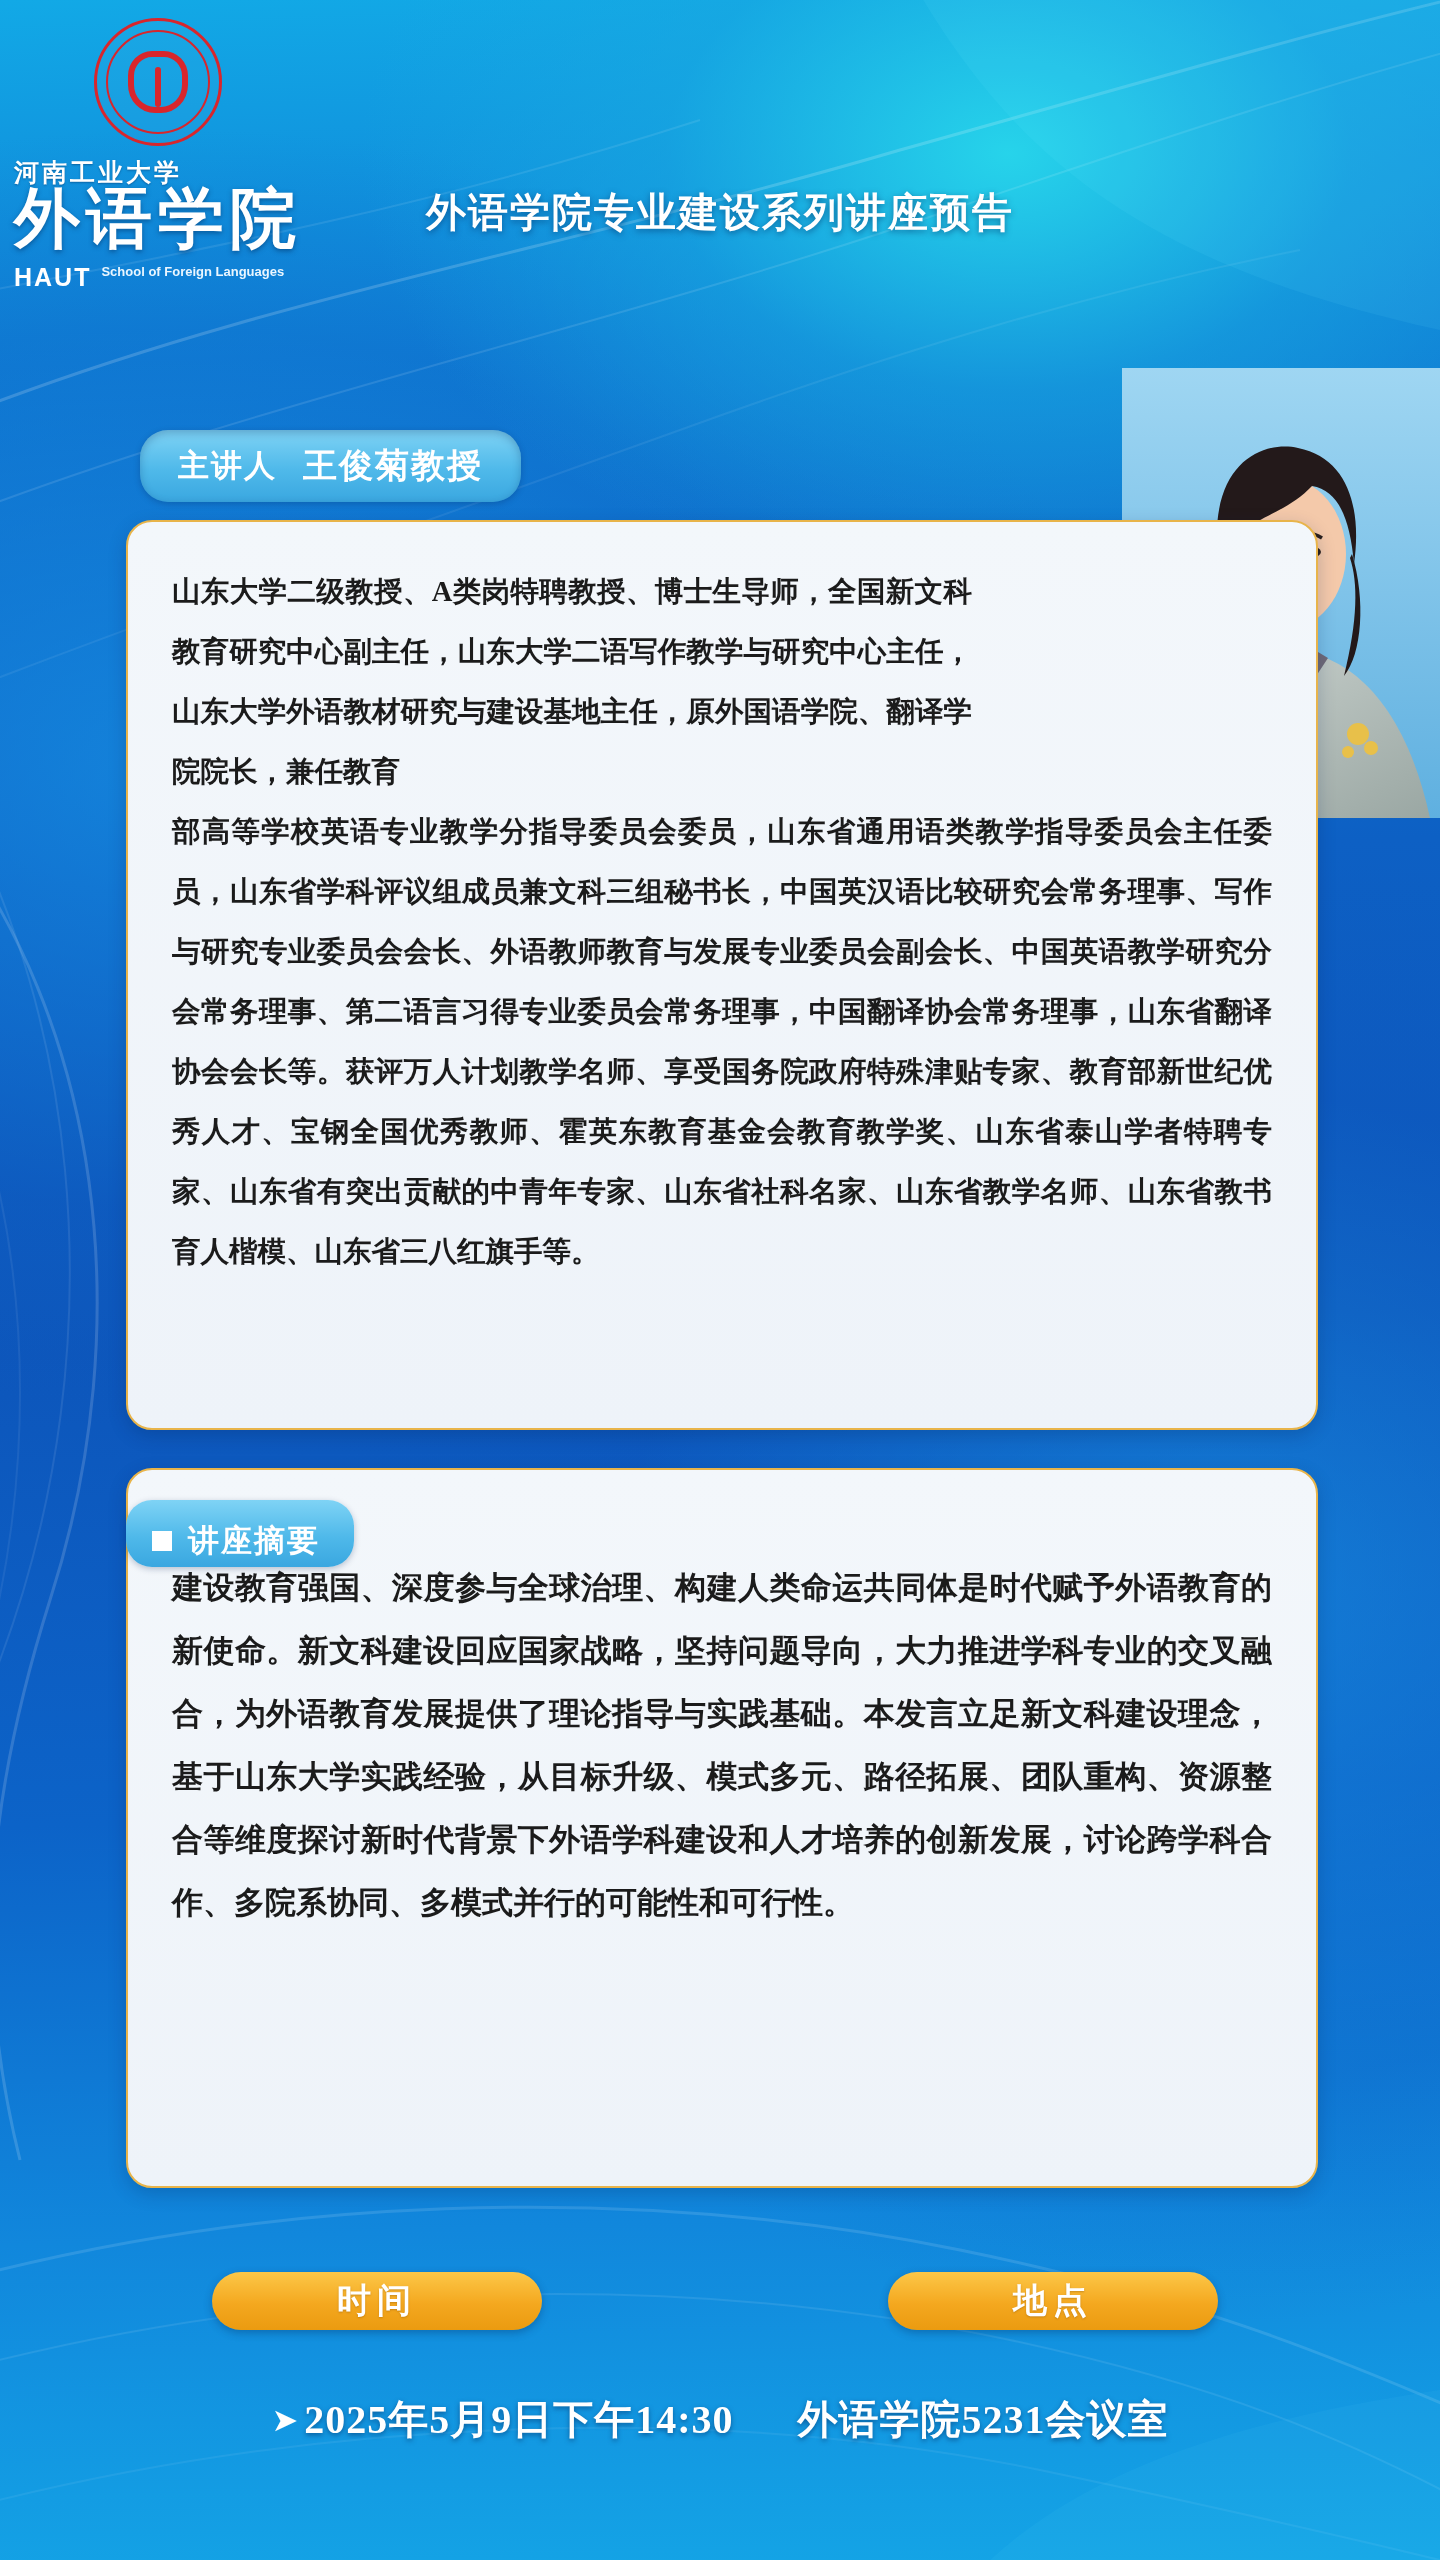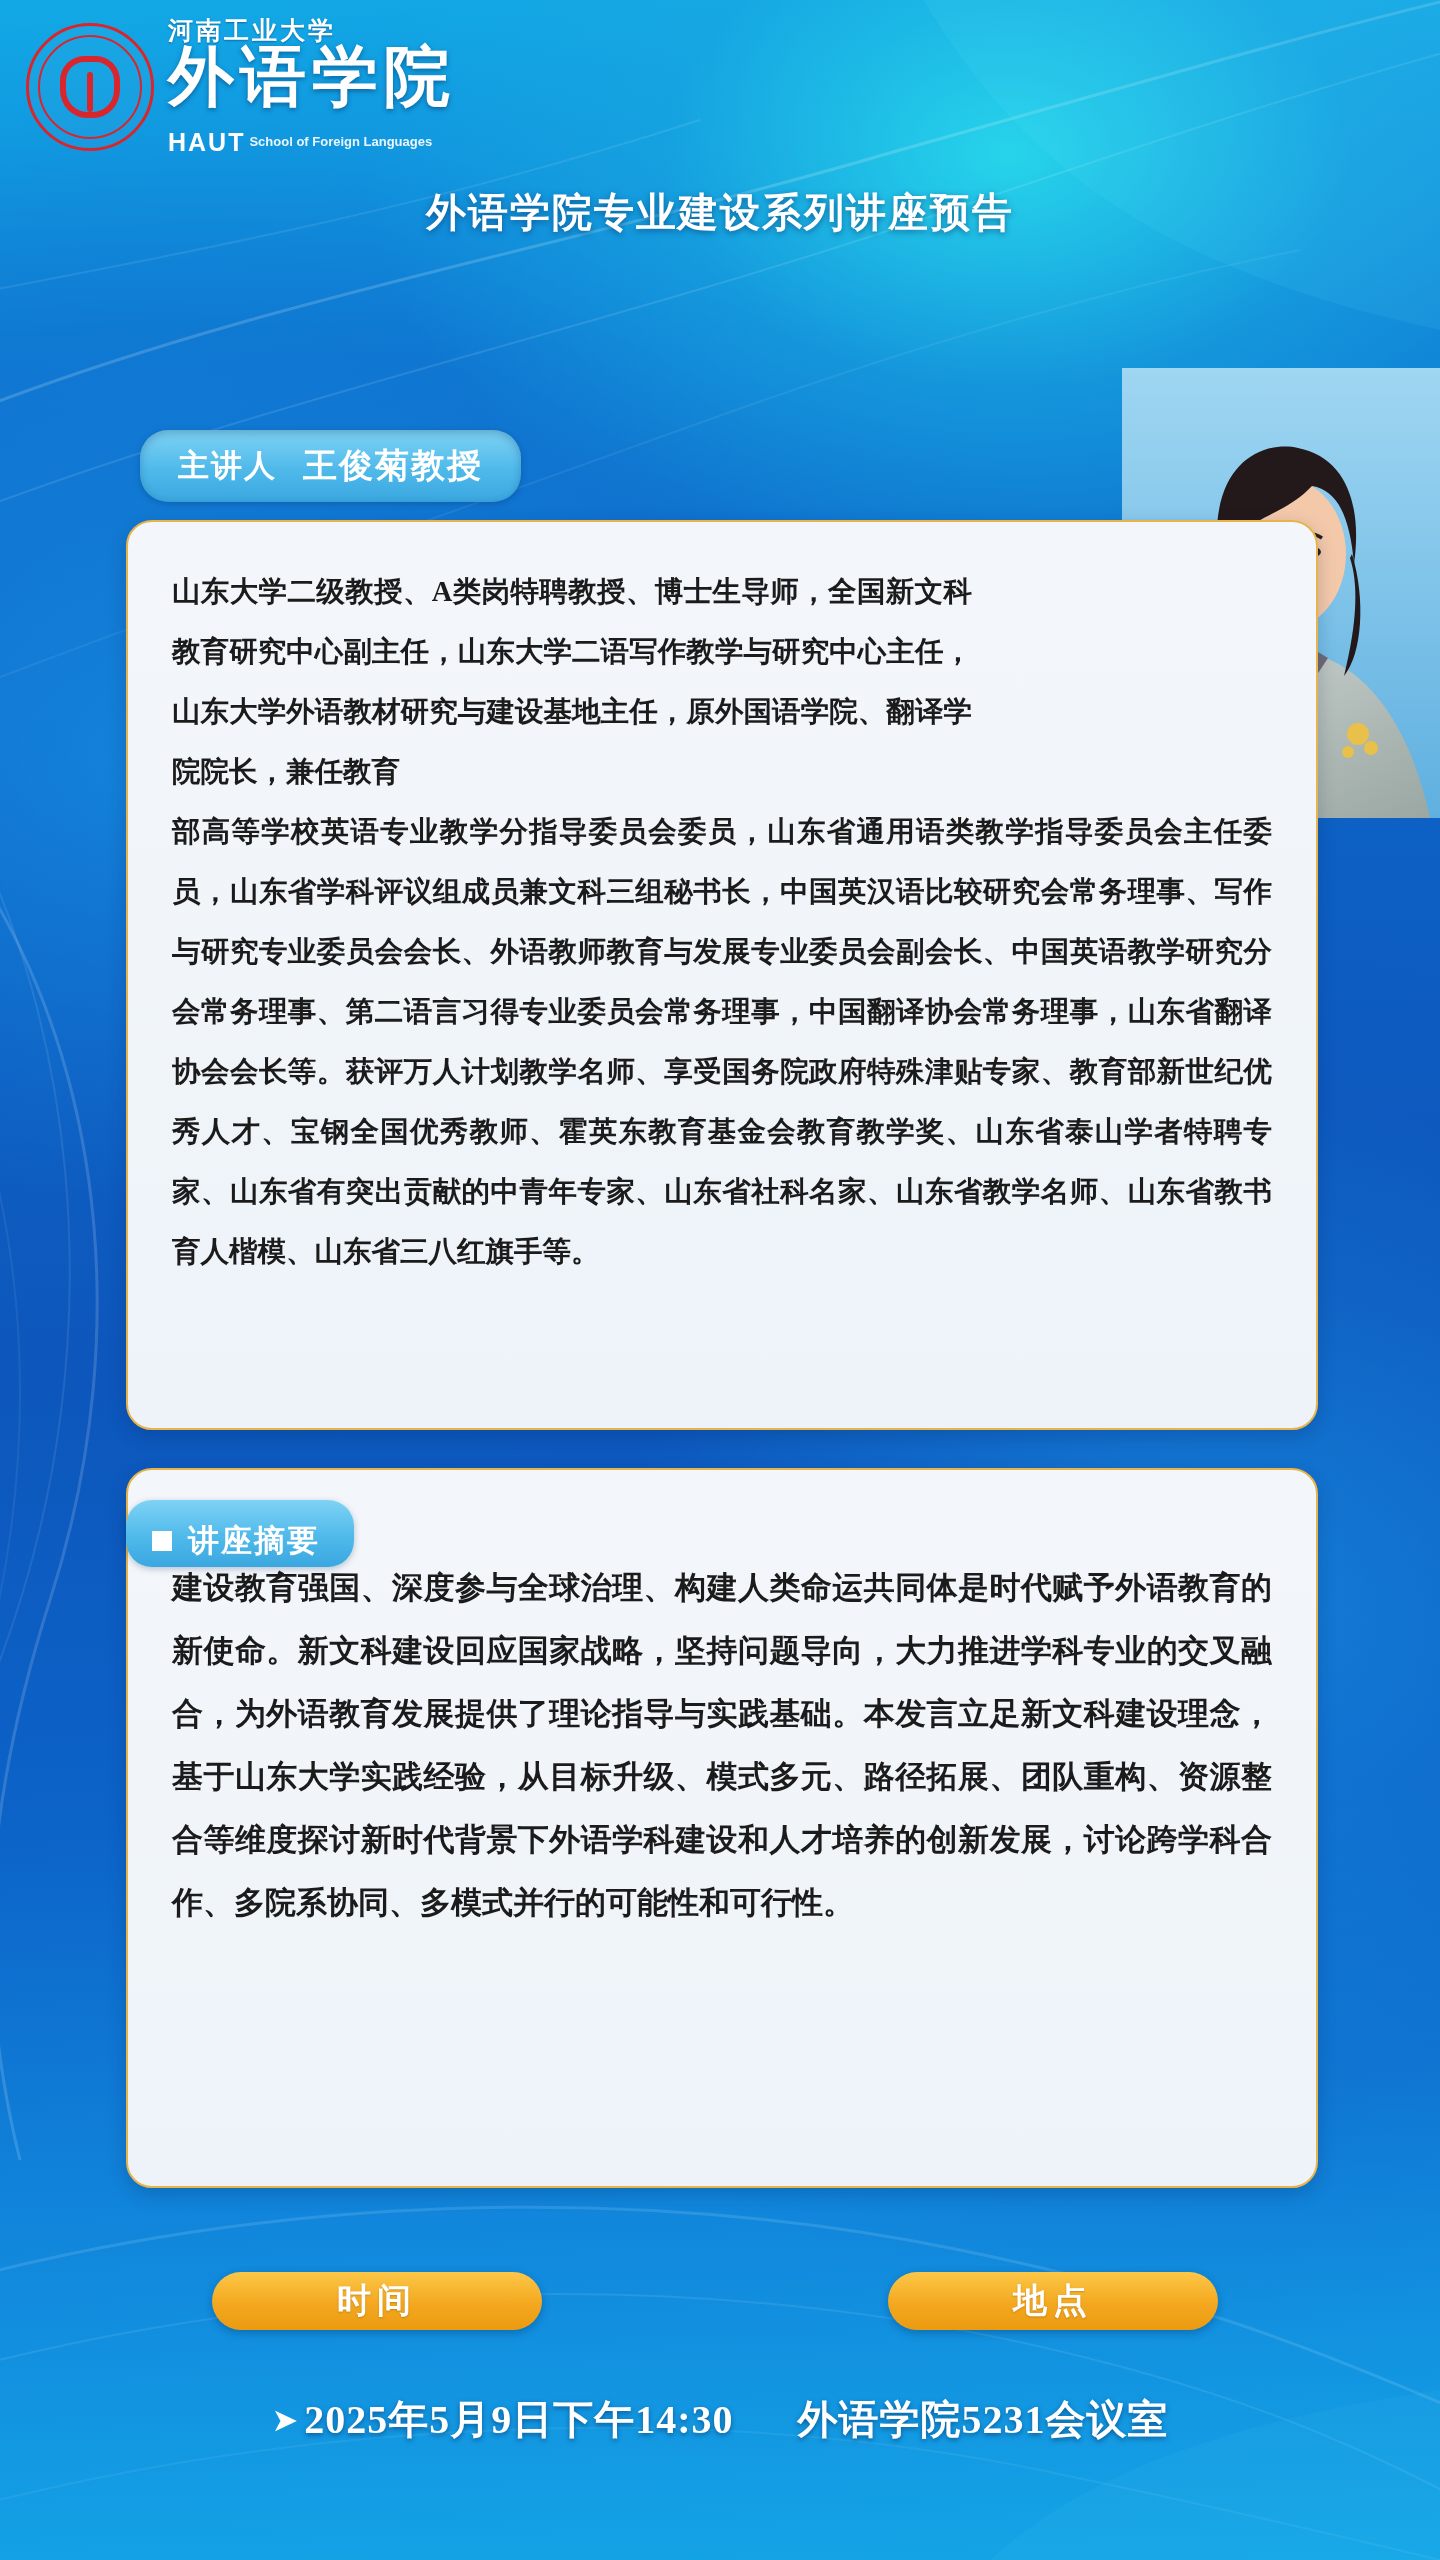--- a/index.html
+++ b/index.html
@@ -30,24 +30,25 @@
   .swoosh {
     position: absolute;
     pointer-events: none;
   }
   .swoosh svg { display: block; }
 
   
   .logo-row {
     position: absolute;
     top: 18px;
-    left: 26px;
+    left: 14px;
     display: flex;
     align-items: center;
     gap: 14px;
+    flex-direction: column;
   }
   .seal {
     width: 128px;
     height: 128px;
     border-radius: 50%;
     border: 3px solid #d8262c;
     box-sizing: border-box;
     position: relative;
     background: rgba(255,255,255,0.03);
   }
@@ -98,23 +99,23 @@
   .brand-main {
     font-size: 66px;
     color: #ffffff;
     font-weight: bold;
     letter-spacing: 6px;
     text-shadow: 0 2px 5px rgba(0,40,90,0.5);
     font-family: Liberation Mono, monospace;
   }
   .brand-en-row {
     display: flex;
-    align-items: center;
-    gap: 4px;
-    margin-top: 15px;
+    align-items: flex-start;
+    gap: 10px;
+    margin-top: 8px;
   }
   .brand-en-abbr {
     font-size: 25px;
     color: #ffffff;
     font-weight: bold;
     letter-spacing: 2px;
   }
   .brand-en-full {
     font-size: 13px;
     color: #eaf6ff;

